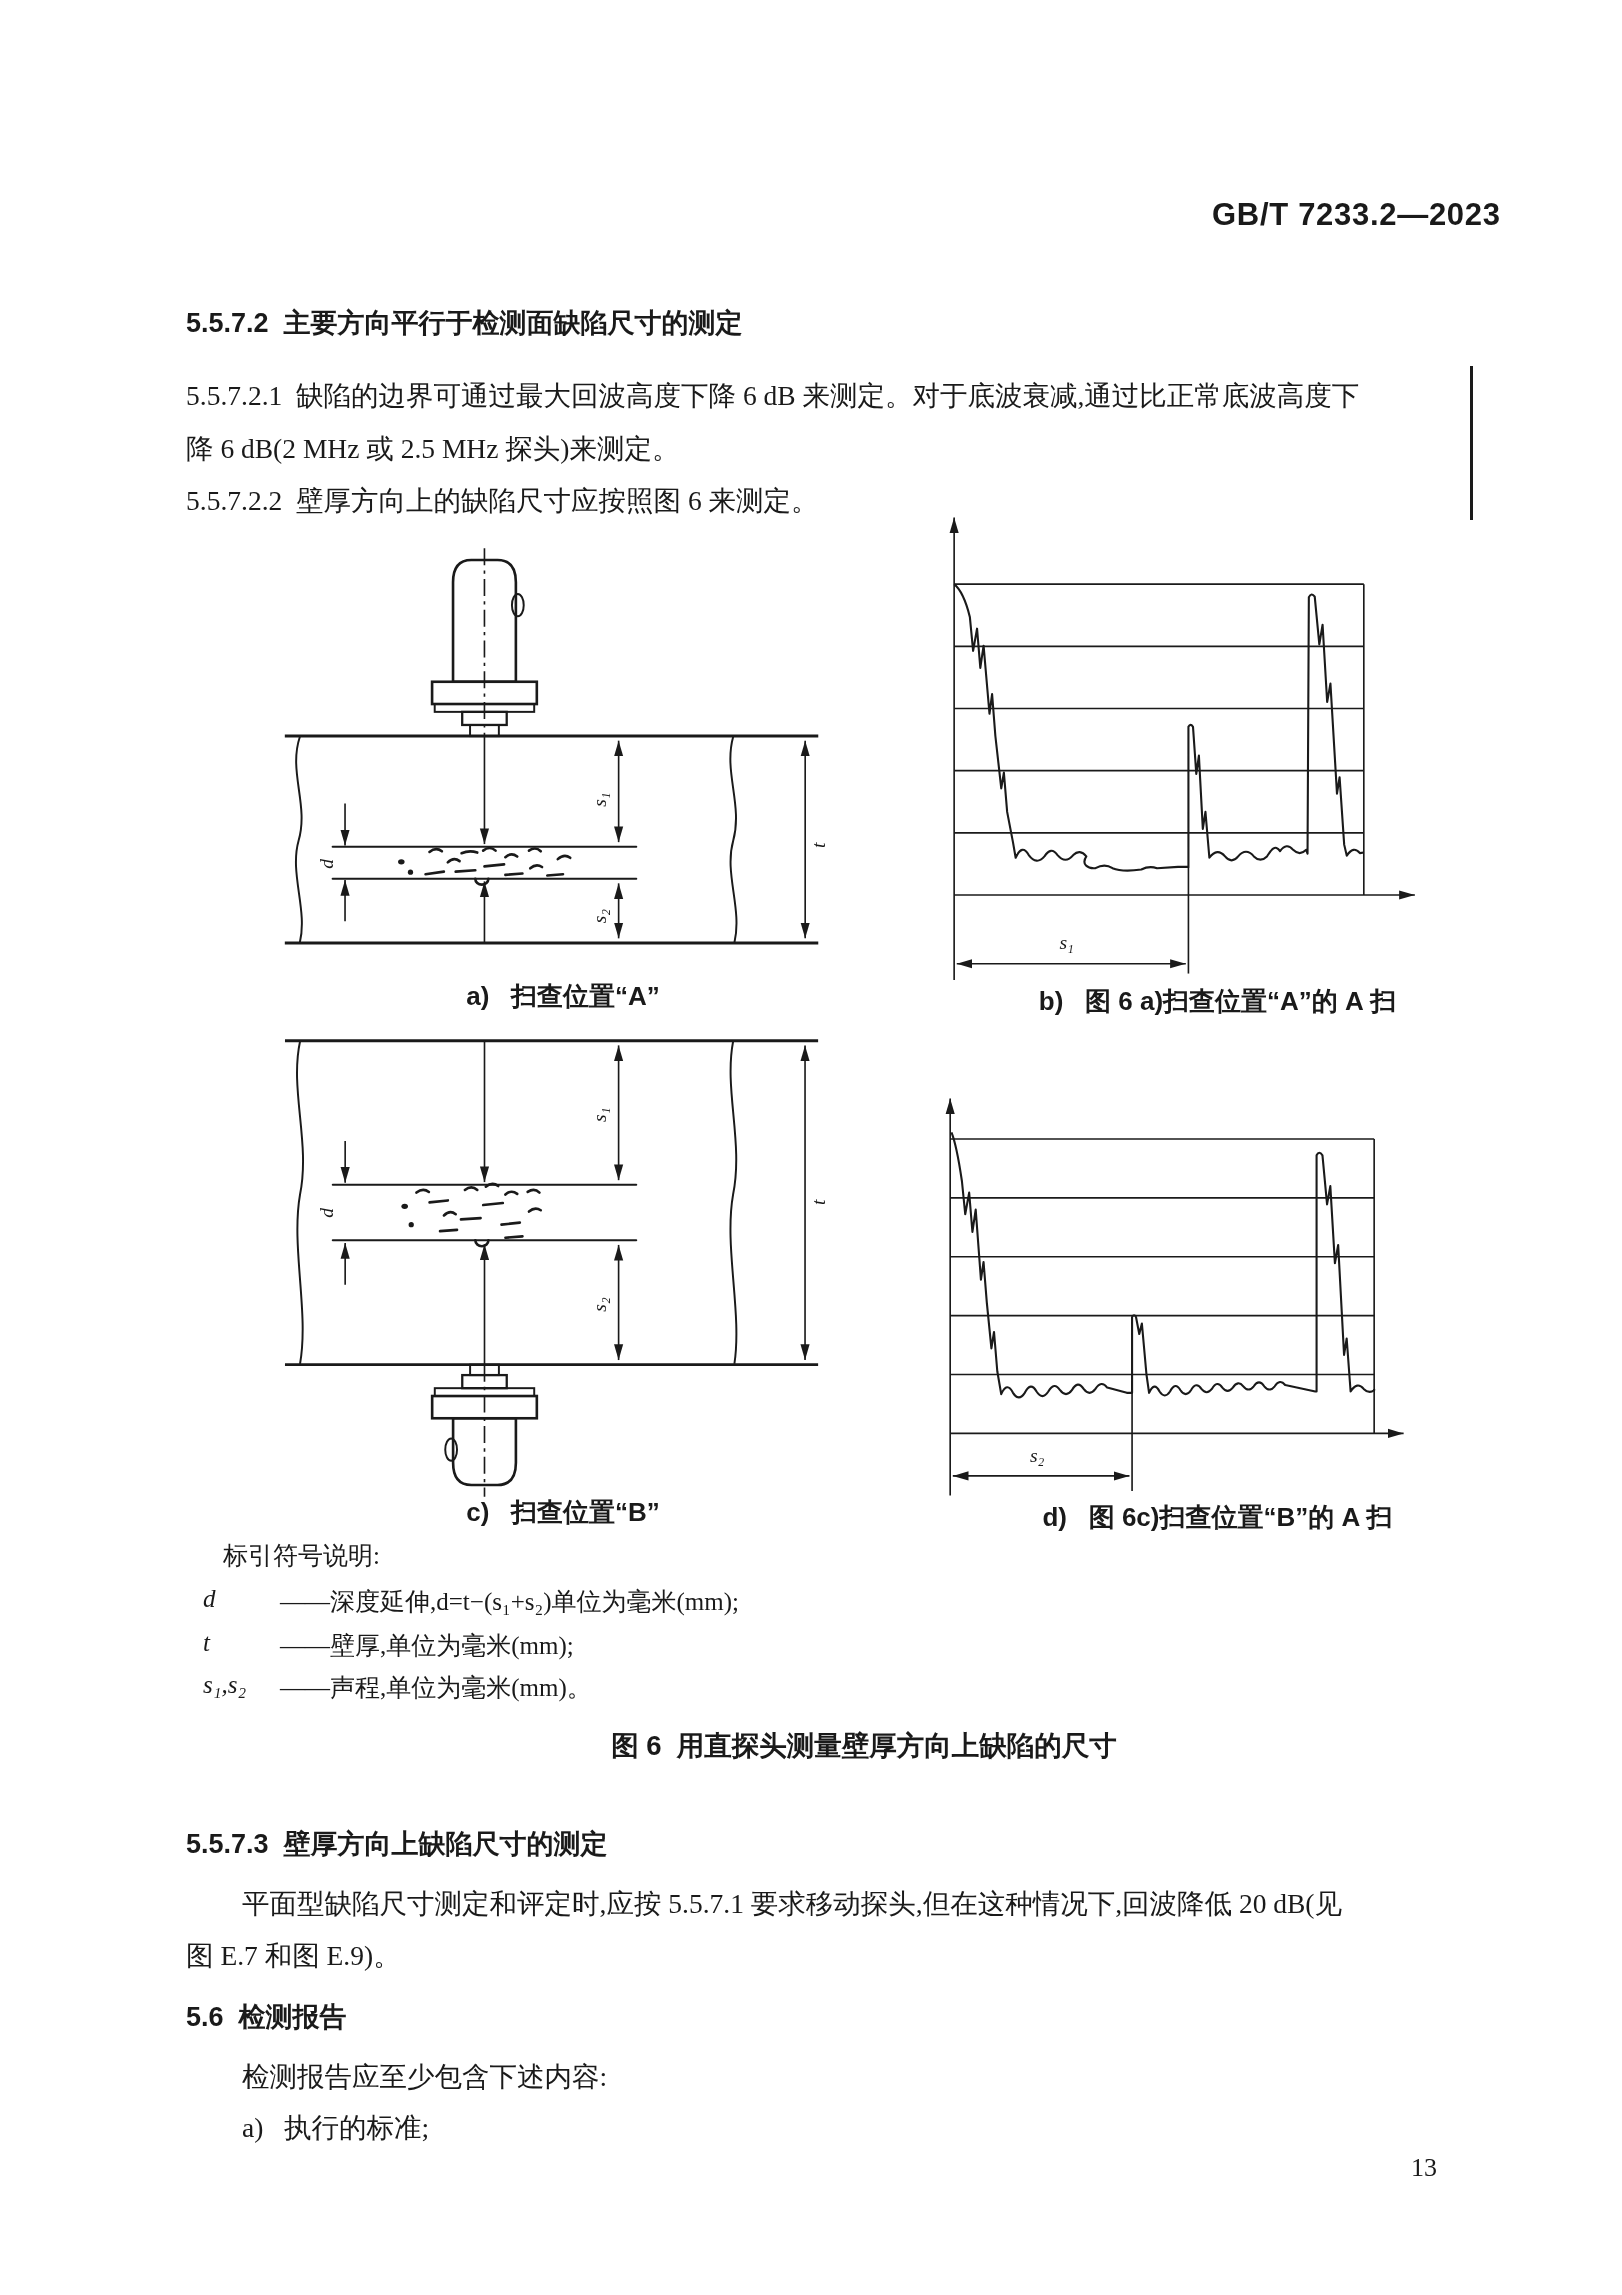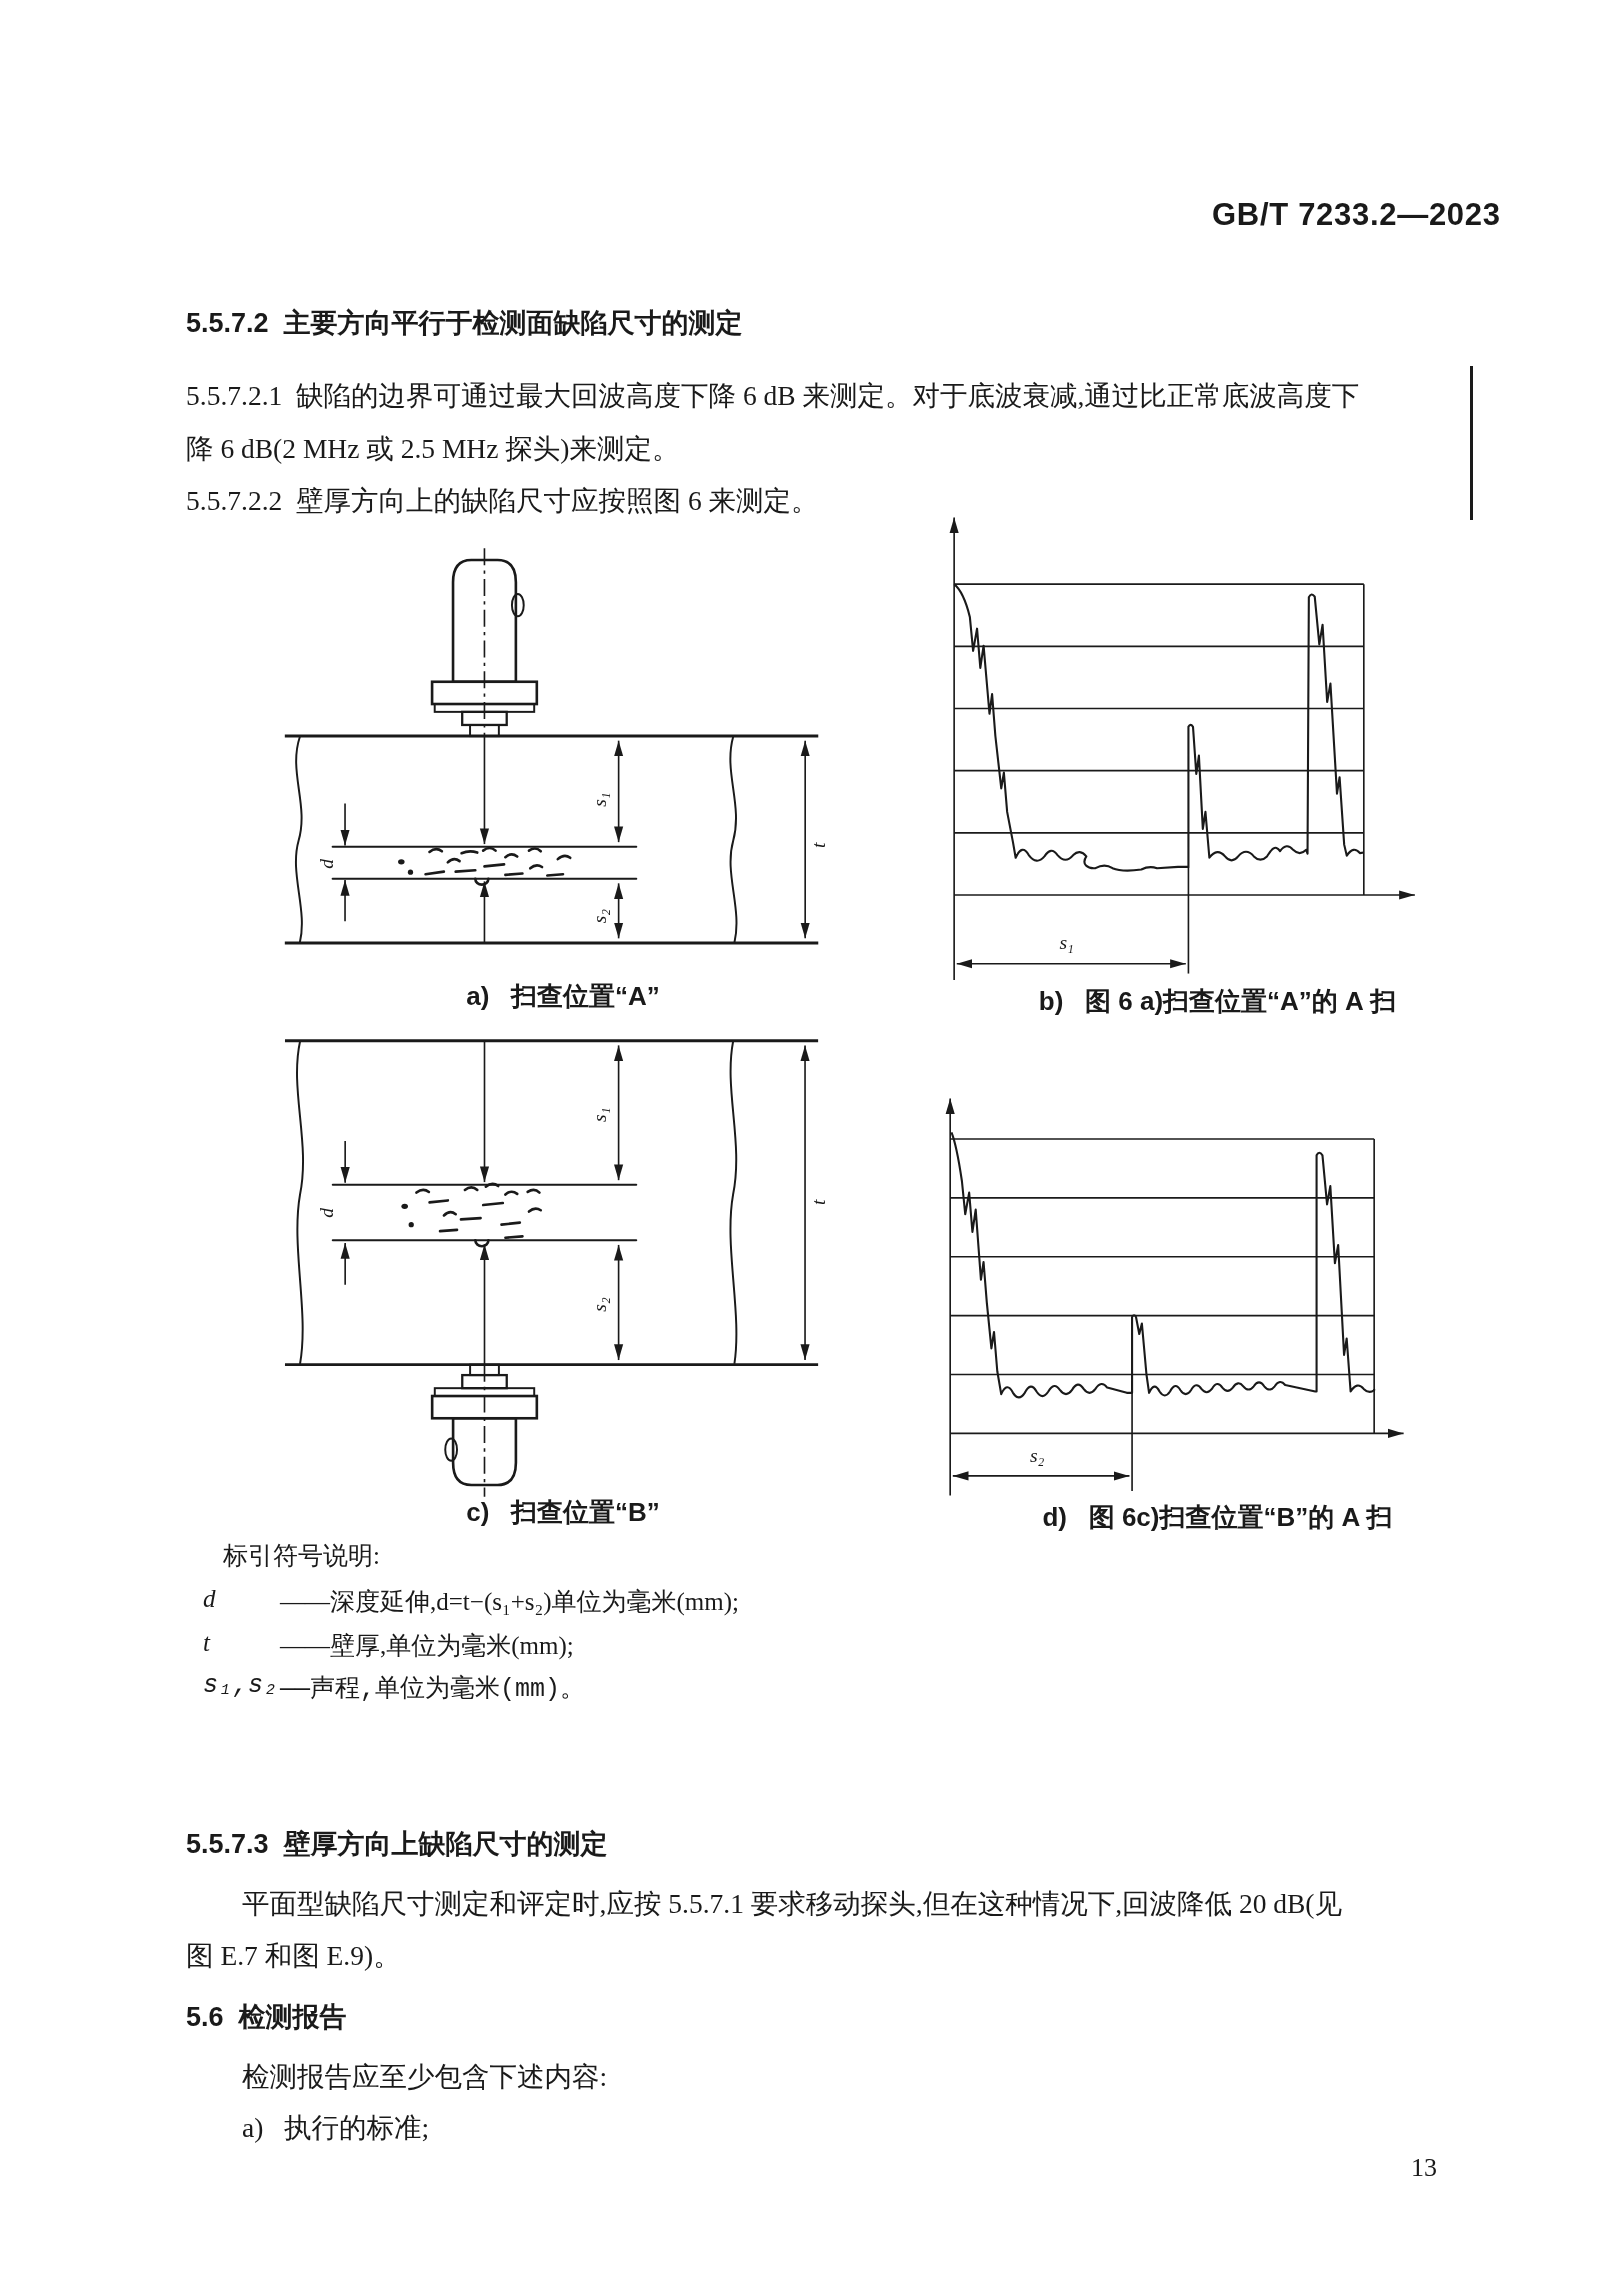--- a/index.html
+++ b/index.html
@@ -245,25 +245,26 @@
 
   <div class="abs legend-title" style="top:1539px;left:210px;margin-left:13px;">标引符号说明:</div>
   <div class="abs legend-row" style="top:1585px;left:203px;width:982px;">
     <span class="legend-sym">d</span>
     <span class="legend-txt">——深度延伸,d=t−(s₁+s₂)单位为毫米(mm);</span>
   </div>
   <div class="abs legend-row" style="top:1629px;left:203px;width:982px;">
     <span class="legend-sym">t</span>
     <span class="legend-txt">——壁厚,单位为毫米(mm);</span>
   </div>
-  <div class="abs legend-row" style="top:1671px;left:203px;width:982px;font-family:Liberation Mono, monospace;">
+  <div class="abs legend-row" style="top:1671px;left:203px;width:982px;">
     <span class="legend-sym">s₁,s₂</span>
     <span class="legend-txt">——声程,单位为毫米(mm)。</span>
   </div>
 
+  <div class="abs fig-title" style="top:1728px;left:275px;width:1178px;">图 6  用直探头测量壁厚方向上缺陷的尺寸</div>
 
   <div class="abs hsec" style="top:1826px;left:186px;">5.5.7.3  壁厚方向上缺陷尺寸的测定</div>
   <div class="abs body-text" style="top:1886px;left:242px;">平面型缺陷尺寸测定和评定时,应按 5.5.7.1 要求移动探头,但在这种情况下,回波降低 20 dB(见</div>
   <div class="abs body-text" style="top:1938px;left:186px;">图 E.7 和图 E.9)。</div>
 
   <div class="abs hsec" style="top:1999px;left:186px;">5.6  检测报告</div>
   <div class="abs body-text" style="top:2059px;left:242px;">检测报告应至少包含下述内容:</div>
   <div class="abs body-text" style="top:2110px;left:242px;">a)   执行的标准;</div>
 
   <div class="abs pagenum" style="top:2153px;left:1374px;">13</div>

